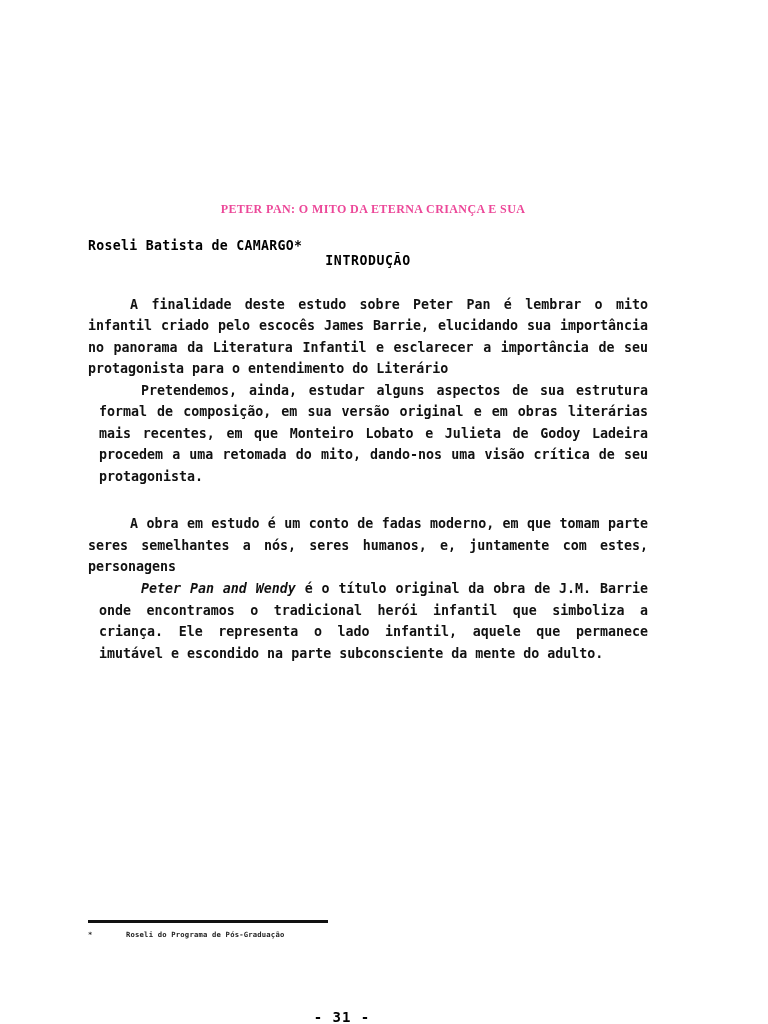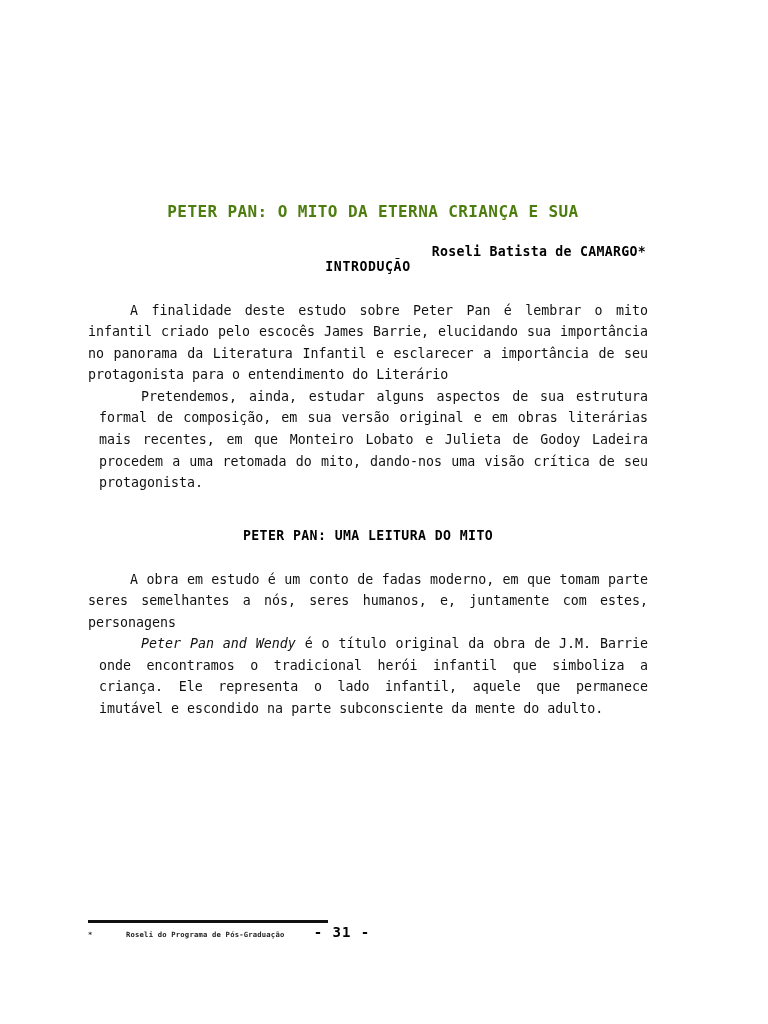--- a/index.html
+++ b/index.html
@@ -18,36 +18,36 @@
   .page {
     position: absolute;
     left: 0; top: 0;
     width: 768px;
     height: 1024px;
     box-sizing: border-box;
     padding: 200px 120px 0 88px;
   }
   .title-block {
     font-weight: bold;
-    font-size: 16px;
+    font-size: 12px;
     letter-spacing: 0.4px;
     line-height: 1.55;
-    color: #4d7c0f;
+    color: #ec4899;
+    font-family: Liberation Serif, serif;
   }
   .title-line-1 {
     text-align: center;
     padding-left: 10px;
   }
   .title-line-2 {
     text-align: left;
     margin-top: 1px;
   }
   .author {
     margin-top: 19px;
-    text-align: right;
     padding-right: 2px;
     font-weight: bold;
     font-size: 13.2px;
     letter-spacing: 0.3px;
     color: #000;
   }
   .section-heading {
     text-align: center;
     font-weight: bold;
     font-size: 13.2px;
@@ -65,20 +65,21 @@
     text-align: justify;
     color: #111;
   }
   .body-block.tight {
     margin-top: 26px;
   }
   .para {
     margin: 0;
     text-indent: 42px;
     text-align: justify;
+    font-weight: bold;
   }
   .para + .para {
     margin-top: 0;
     margin-left: 11px;
   }
   .para em {
     font-style: italic;
   }
   .footnote-rule {
     position: absolute;
@@ -99,21 +100,21 @@
     color: #222;
     display: flex;
     gap: 30px;
   }
   .footnote .marker {
     width: 8px;
   }
   .page-number {
     position: absolute;
     left: 0;
-    top: 924px;
+    top: 1009px;
     width: 684px;
     text-align: center;
     font-size: 14px;
     font-weight: bold;
     letter-spacing: 1px;
     color: #000;
   }
 </style>
 </head>
 <body>
@@ -126,21 +127,20 @@
 
   <div class="author">Roseli Batista de CAMARGO*</div>
 
   <div class="section-heading">INTRODUÇÃO</div>
 
   <div class="body-block">
     <p class="para">A finalidade deste estudo sobre Peter Pan é lembrar o mito infantil criado pelo escocês James Barrie, elucidando sua importância no panorama da Literatura Infantil e esclarecer a importância de seu protagonista para o entendimento do Literário</p>
     <p class="para">Pretendemos, ainda, estudar alguns aspectos de sua estrutura formal de composição, em sua versão original e em obras literárias mais recentes, em que Monteiro Lobato e Julieta de Godoy Ladeira procedem a uma retomada do mito, dando-nos uma visão crítica de seu protagonista.</p>
   </div>
 
-  <div class="section-heading second">PETER PAN: UMA LEITURA DO MITO</div>
 
   <div class="body-block tight">
     <p class="para">A obra em estudo é um conto de fadas moderno, em que tomam parte seres semelhantes a nós, seres humanos, e, juntamente com estes, personagens</p>
     <p class="para"><em>Peter Pan and Wendy</em><span> é o título original da obra de J.M. Barrie onde encontramos o tradicional herói infantil que simboliza a criança. Ele representa o lado infantil, aquele que permanece imutável e escondido na parte subconsciente da mente do adulto.</span></p>
   </div>
 
 </div>
 
 <div class="footnote-rule"></div>
 

